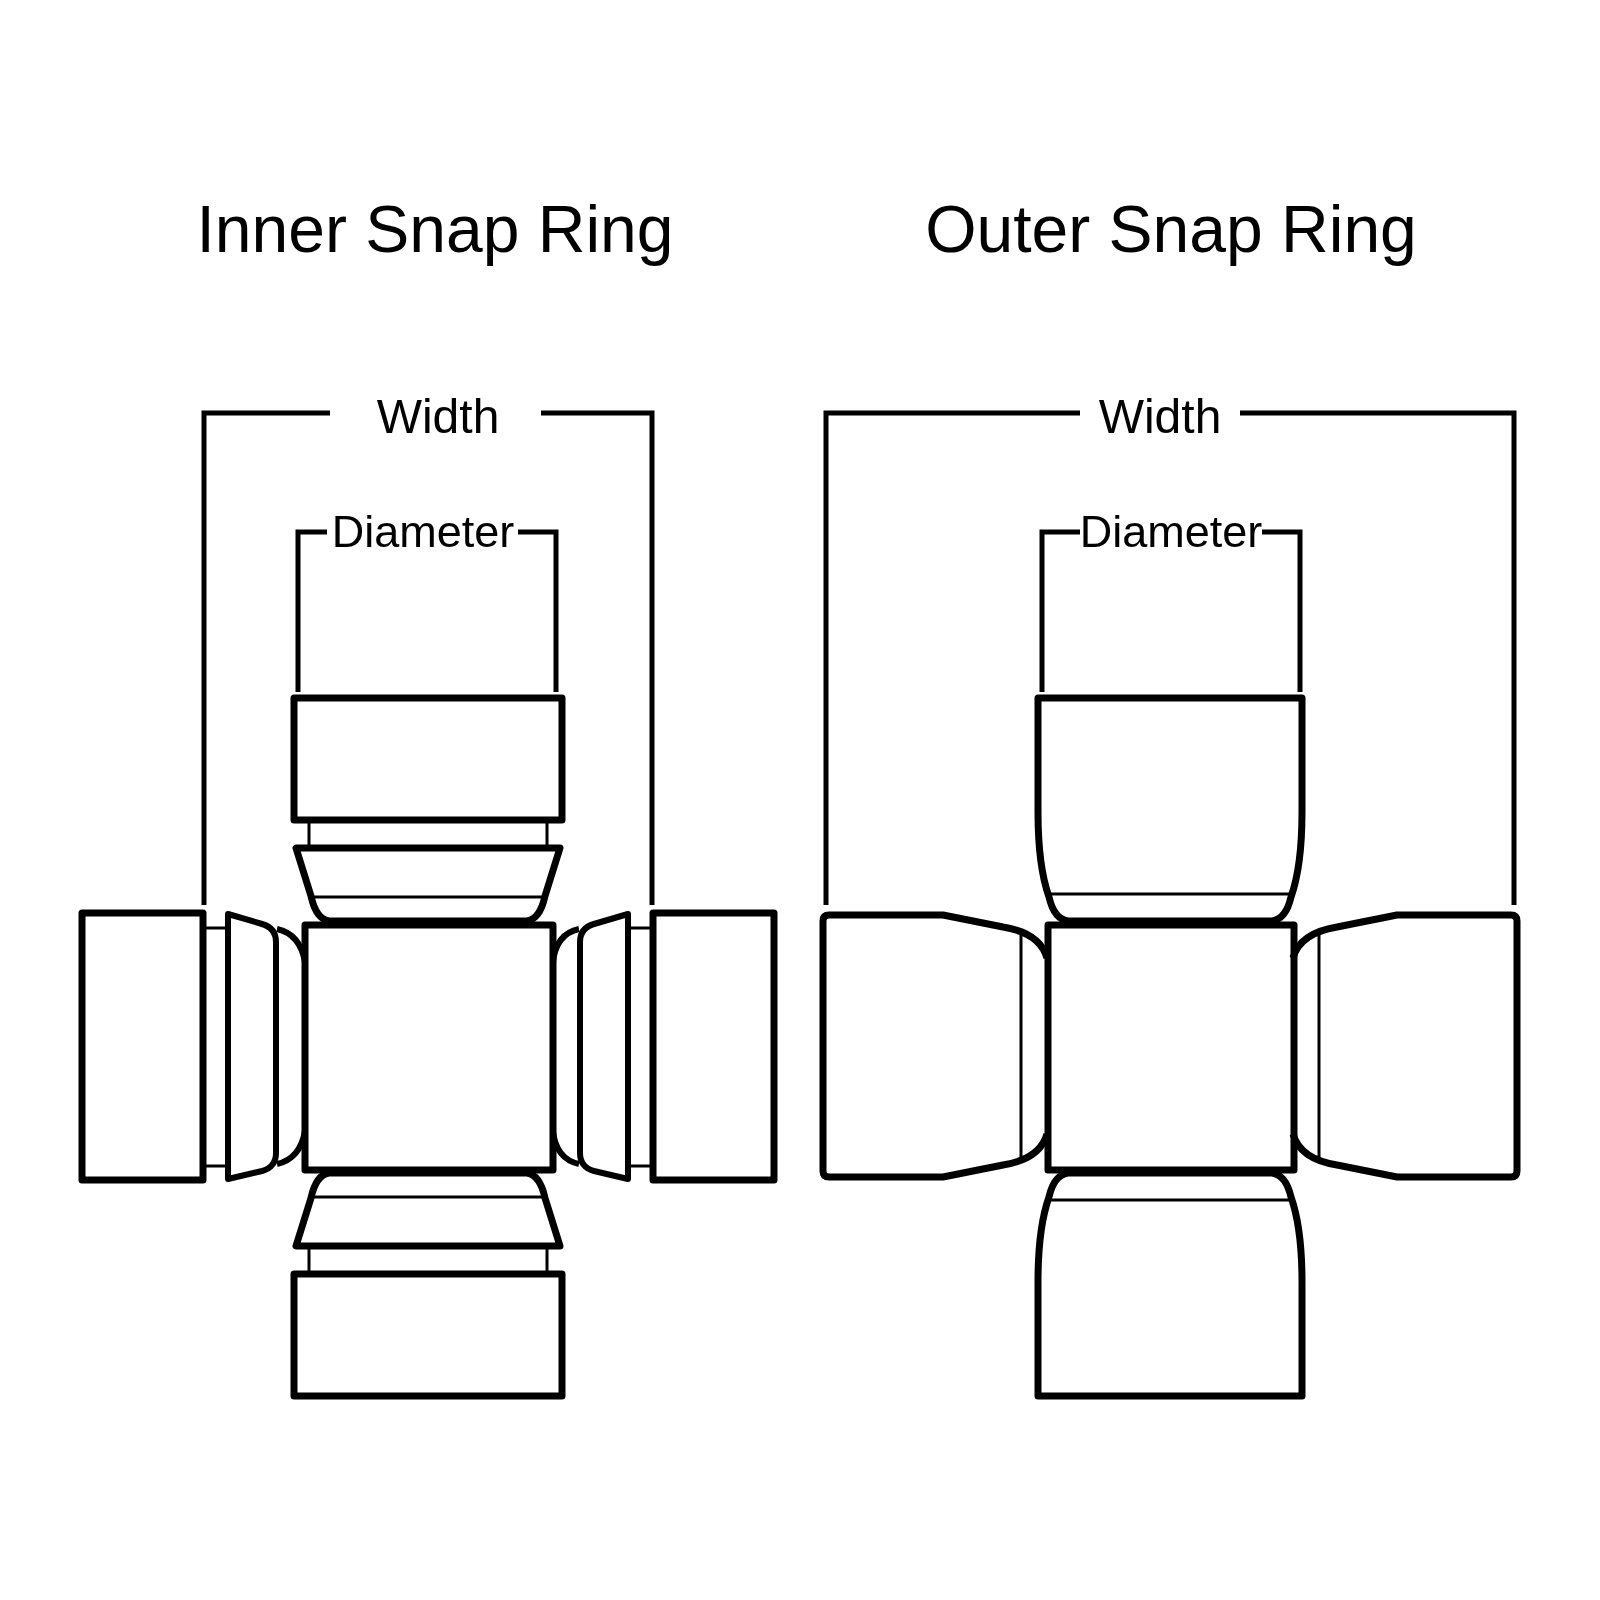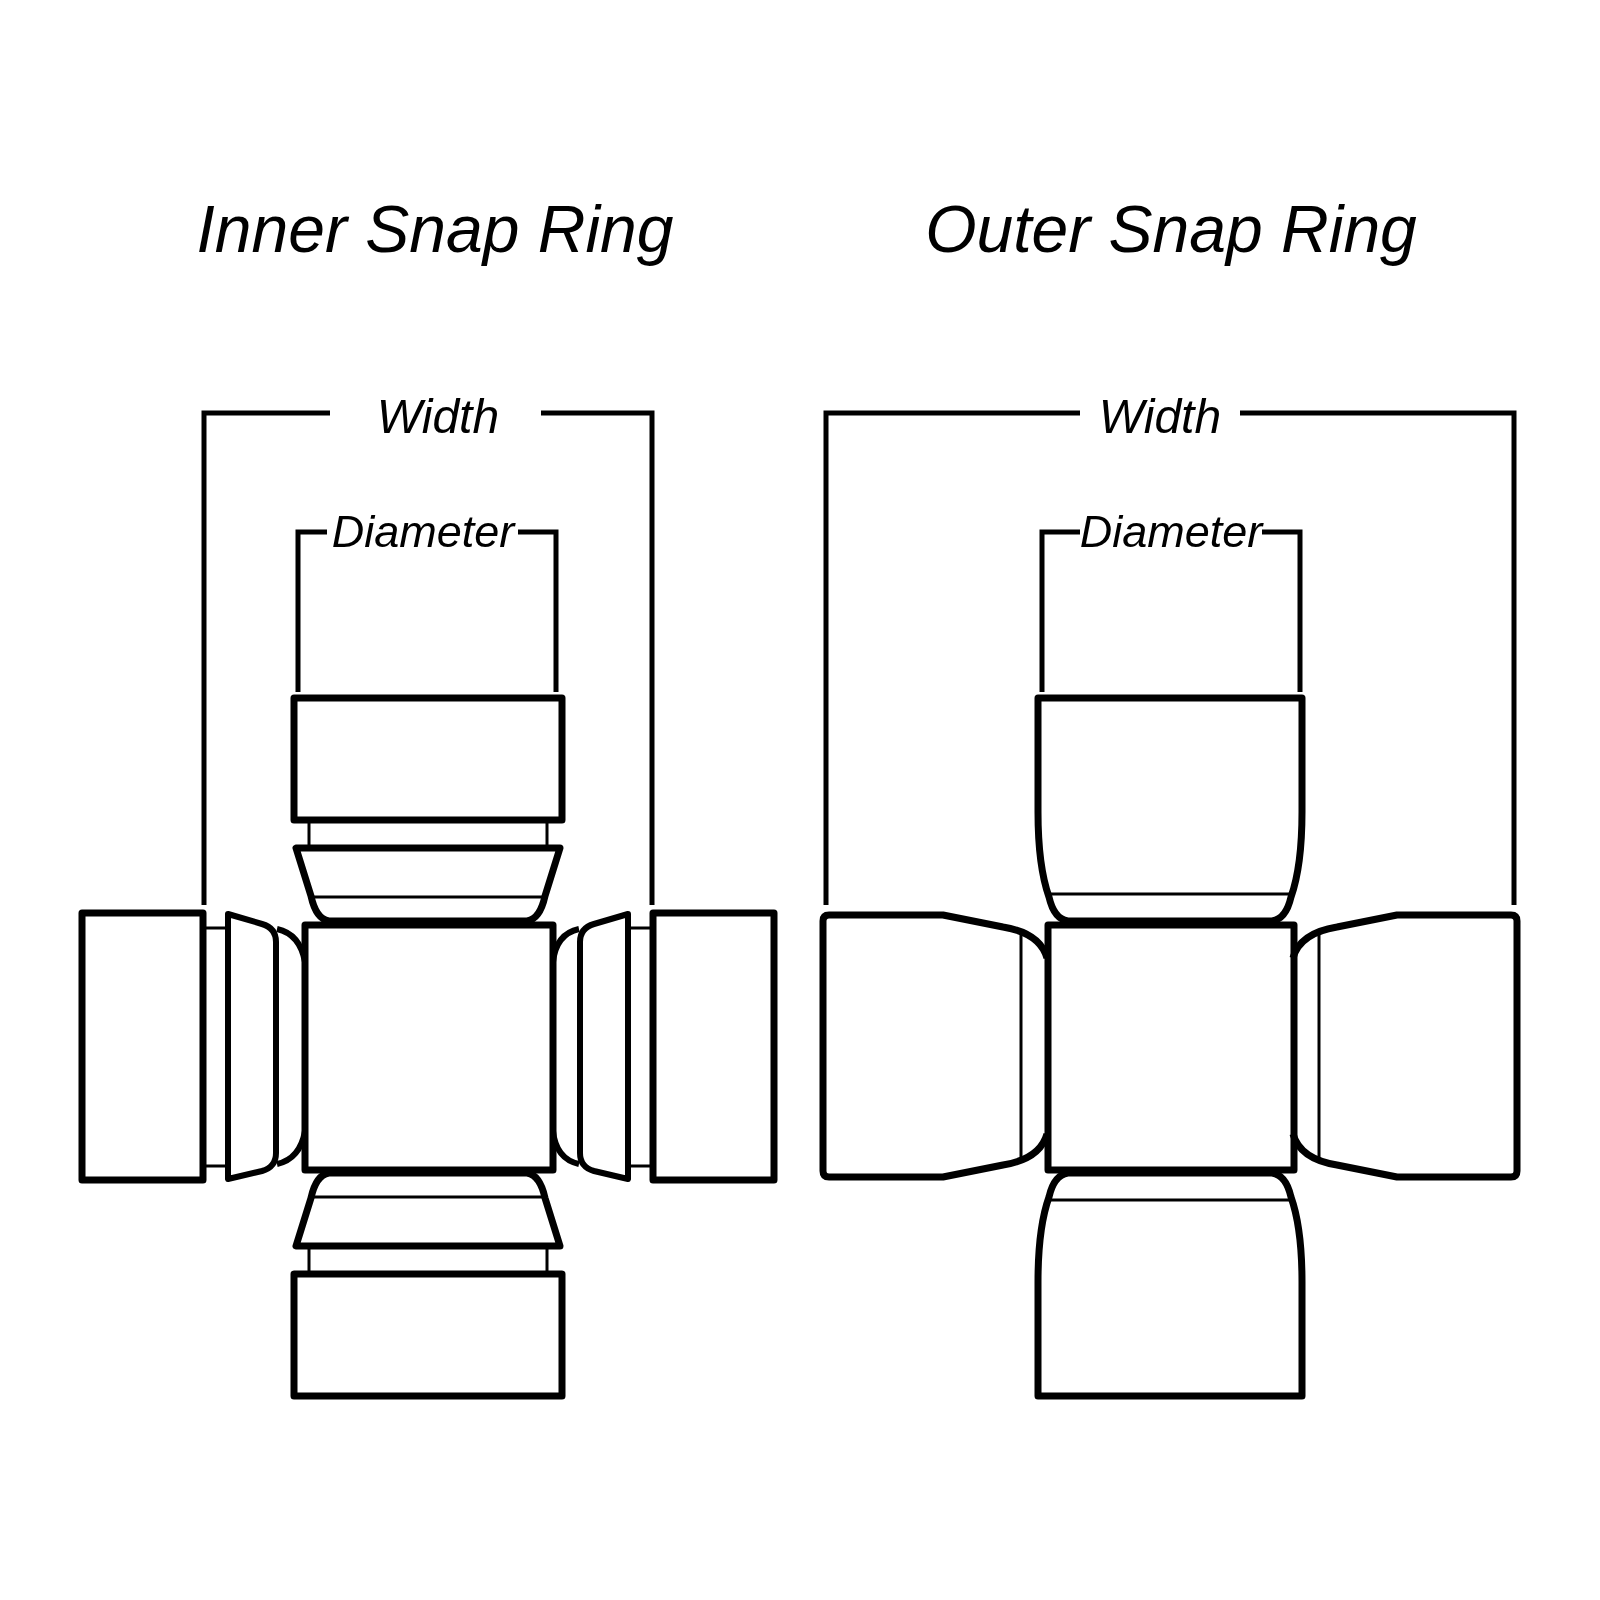--- a/index.html
+++ b/index.html
@@ -6,21 +6,20 @@
     margin: 0;
     padding: 0;
     background: #ffffff;
   }
   #canvas {
     position: relative;
     width: 1600px;
     height: 1600px;
     background: #ffffff;
     overflow: hidden;
-    font-style: italic;
   }
   svg { display: block; }
   .ink-stroke-bold   { stroke: #000000; stroke-width: 7;   fill: none; stroke-linejoin: round; }
   .ink-stroke-med    { stroke: #000000; stroke-width: 6;   fill: none; stroke-linejoin: round; }
   .ink-stroke-brkt   { stroke: #000000; stroke-width: 5;   fill: none; stroke-linejoin: miter; }
   .ink-stroke-thin   { stroke: #000000; stroke-width: 3;   fill: none; }
   .fill-white        { fill: #ffffff; }
   .title-text {
     font-family: "Liberation Sans", "DejaVu Sans", sans-serif;
     font-size: 66px;

